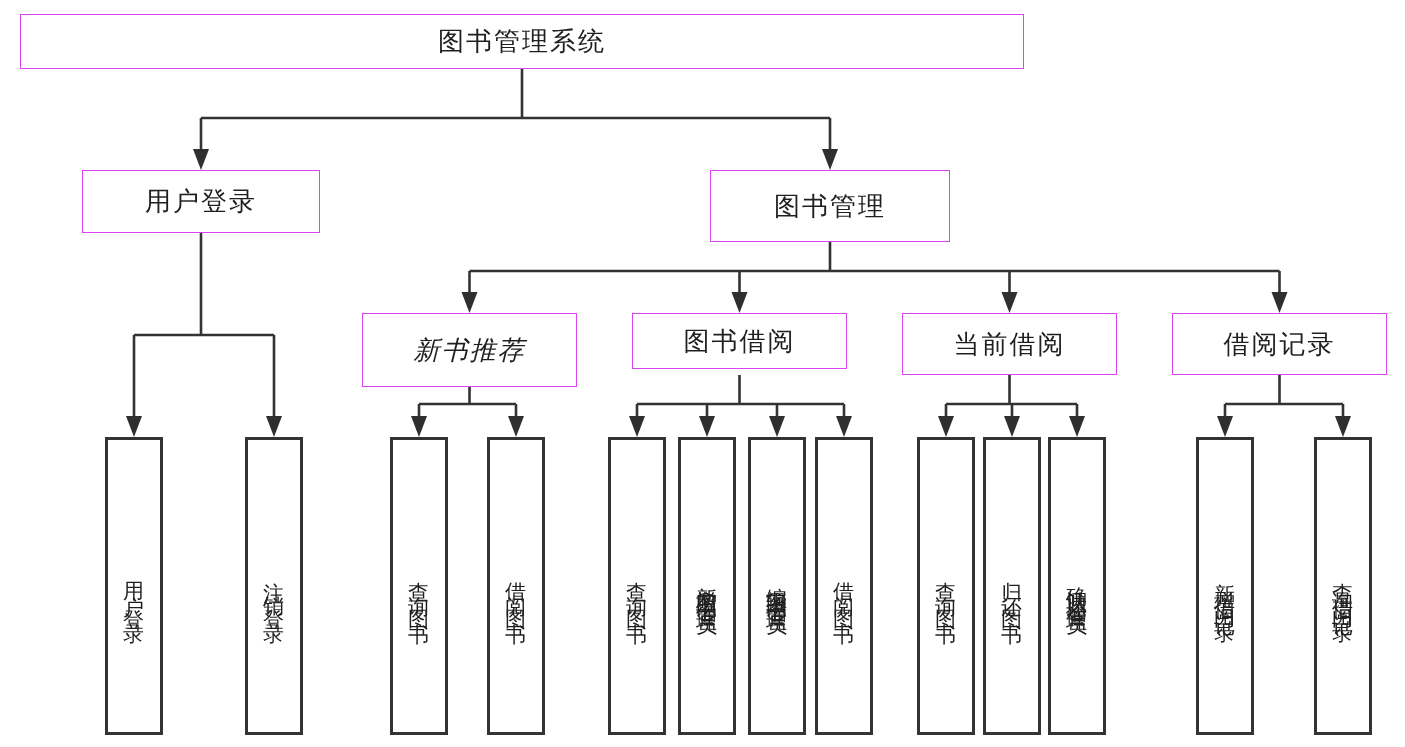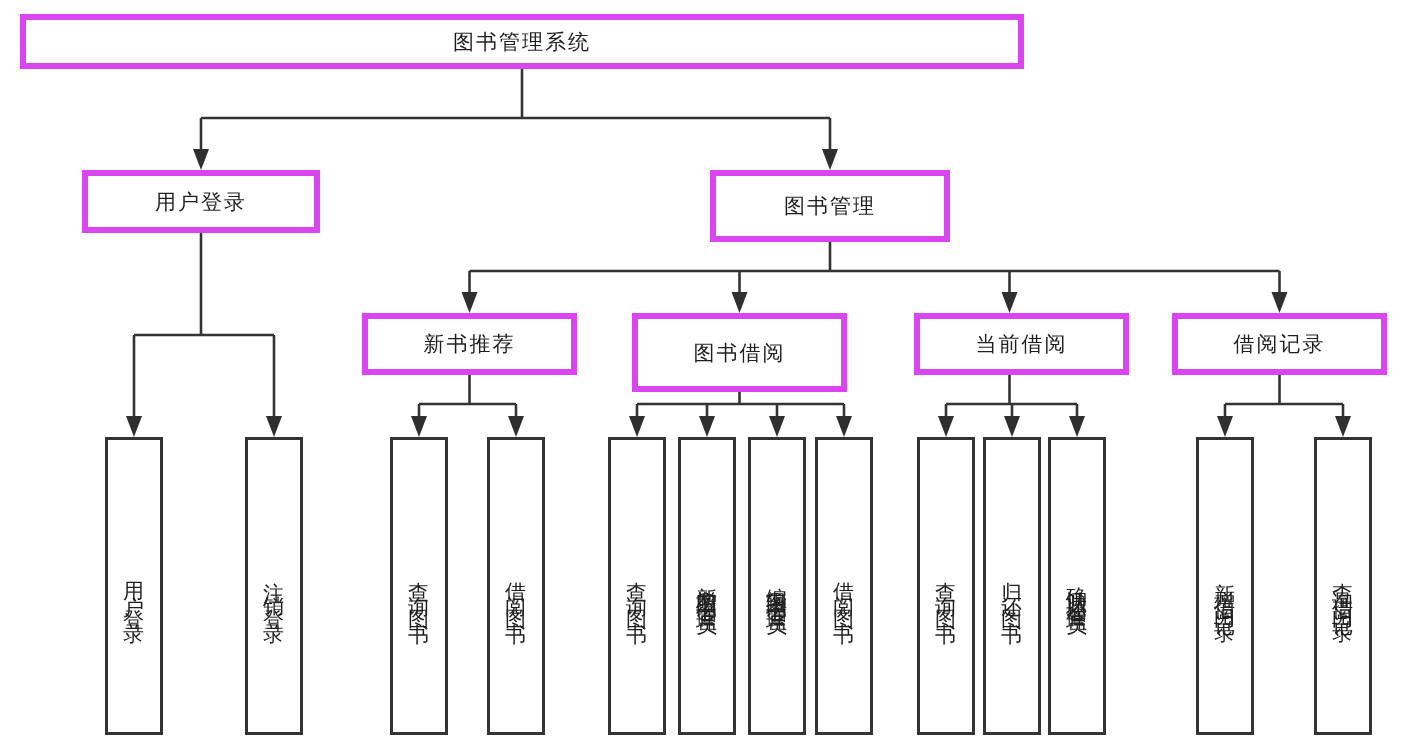--- a/index.html
+++ b/index.html
@@ -3,23 +3,23 @@
 <meta charset="utf-8">
 <style>
   html,body { margin:0; padding:0; background:#fff; }
   .canvas {
     position:relative; width:1405px; height:747px; background:#ffffff;
     font-family:"Liberation Sans", sans-serif; overflow:hidden;
   }
   .connectors { position:absolute; left:0; top:0; width:1405px; height:747px; }
   .node {
     position:absolute; box-sizing:border-box;
-    border:6px solid #d946ef; background:#ffffff;
+    border:1px solid #d946ef; background:#ffffff;
     display:flex; align-items:center; justify-content:center;
-    font-size:21px; color:#1f1f1f; letter-spacing:2px; z-index:2;
+    font-size:26px; color:#1f1f1f; letter-spacing:2px; z-index:2;
   }
   .leaf {
     position:absolute; top:437px; width:58px; height:298px; box-sizing:border-box;
     border:3px solid #333333; background:#ffffff;
     display:flex; align-items:center; justify-content:center; z-index:2;
   }
   .vtext {
     writing-mode:vertical-rl; text-orientation:mixed;
     font-size:21px; line-height:1.1; color:#1f1f1f;
     letter-spacing:14px; margin-bottom:-14px; white-space:nowrap;
@@ -74,23 +74,23 @@
       <polygon points="1217,416 1233,416 1225,437"></polygon>
       <polygon points="1335,416 1351,416 1343,437"></polygon>
     </g>
   </svg>
 
   <div class="node" style="left:20px; top:14px; width:1004px; height:55px;">图书管理系统</div>
 
   <div class="node" style="left:82px; top:170px; width:238px; height:63px;">用户登录</div>
   <div class="node" style="left:710px; top:170px; width:240px; height:72px;">图书管理</div>
 
-  <div class="node" style="left:362px; top:313px; width:215px; height:62px;">新书推荐</div>
-  <div class="node" style="left:632px; top:313px; width:215px; height:79px;">图书借阅</div>
-  <div class="node" style="left:902px; top:313px; width:215px; height:62px;margin-left:12px;">当前借阅</div>
+  <div class="node" style="left:362px; top:313px; width:215px; height:74px;font-style:italic;">新书推荐</div>
+  <div class="node" style="left:632px; top:313px; width:215px; height:56px;">图书借阅</div>
+  <div class="node" style="left:902px; top:313px; width:215px; height:62px;">当前借阅</div>
   <div class="node" style="left:1172px; top:313px; width:215px; height:62px;">借阅记录</div>
 
   <div class="leaf" style="left:105px;">
     <span class="vtext">用户登录</span>
   </div>
   <div class="leaf" style="left:245px;">
     <span class="vtext">注销登录</span>
   </div>
 
   <div class="leaf" style="left:390px;">

